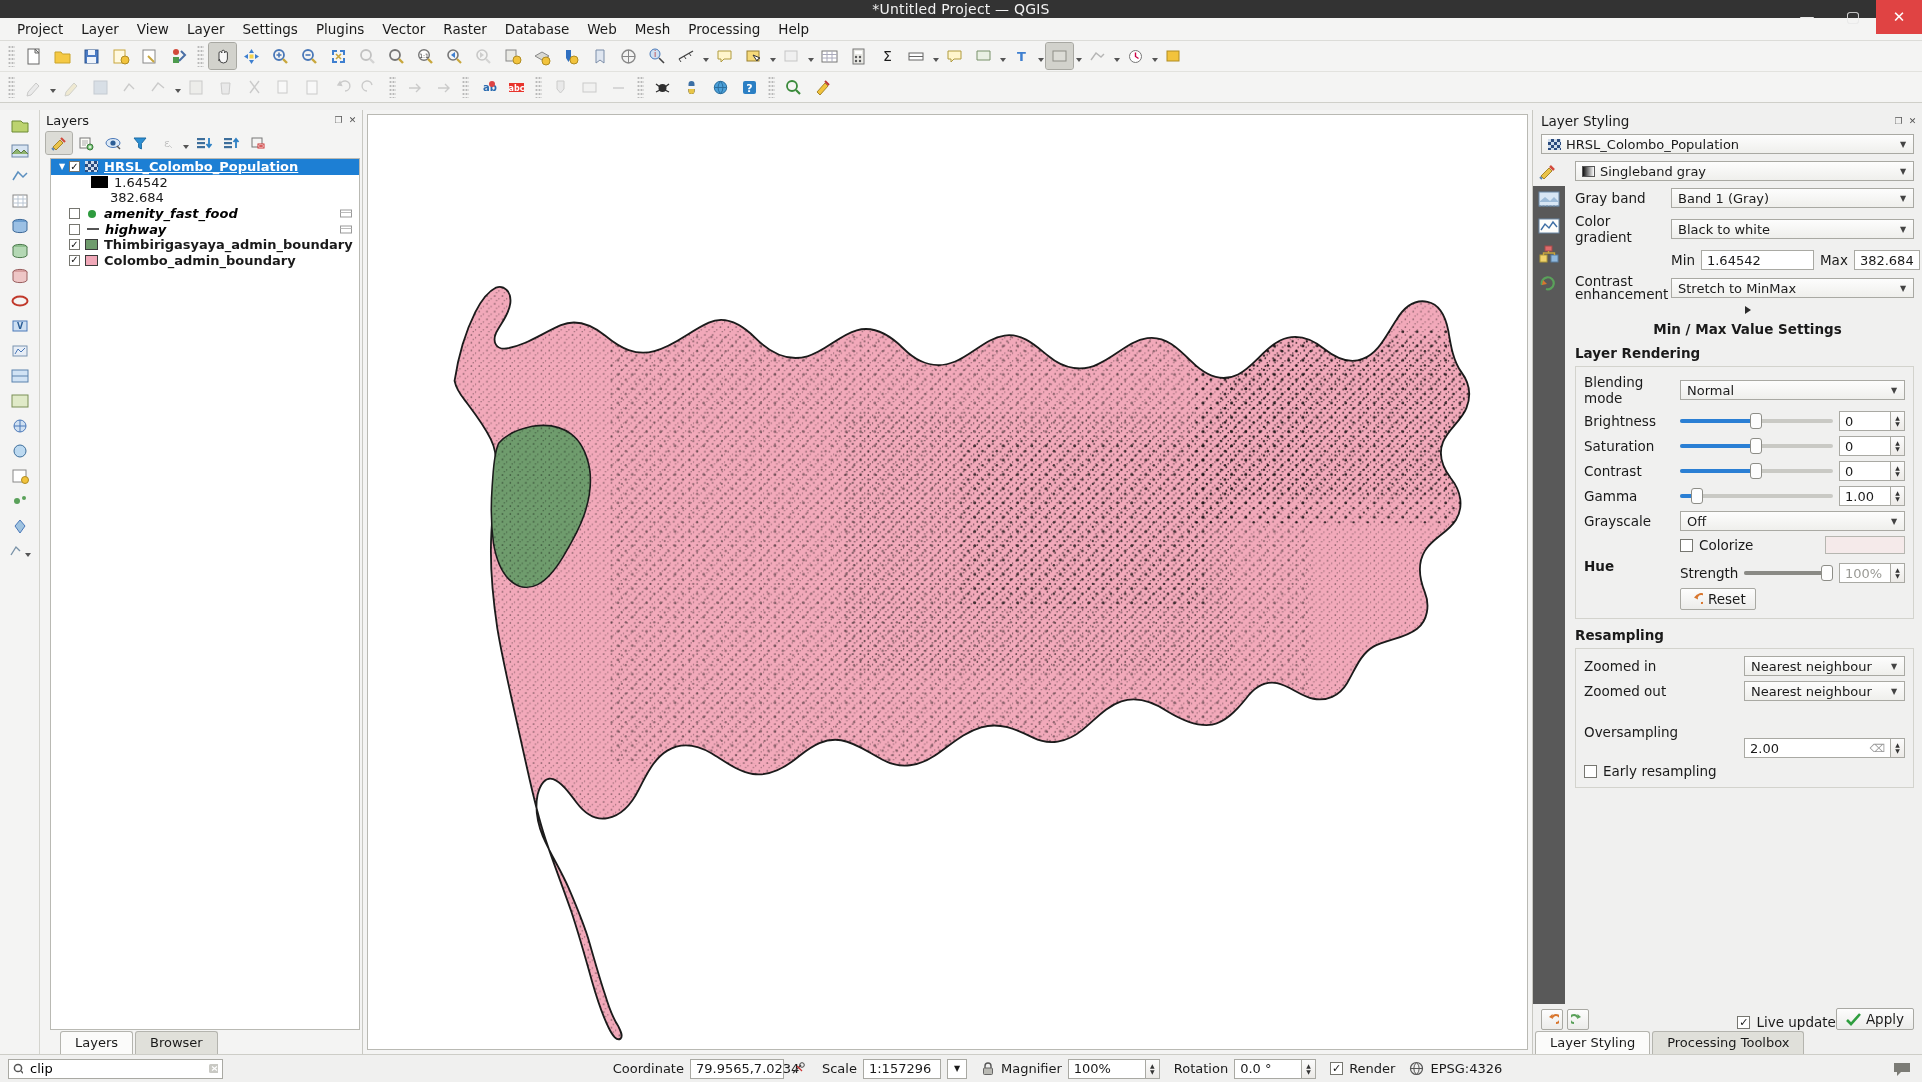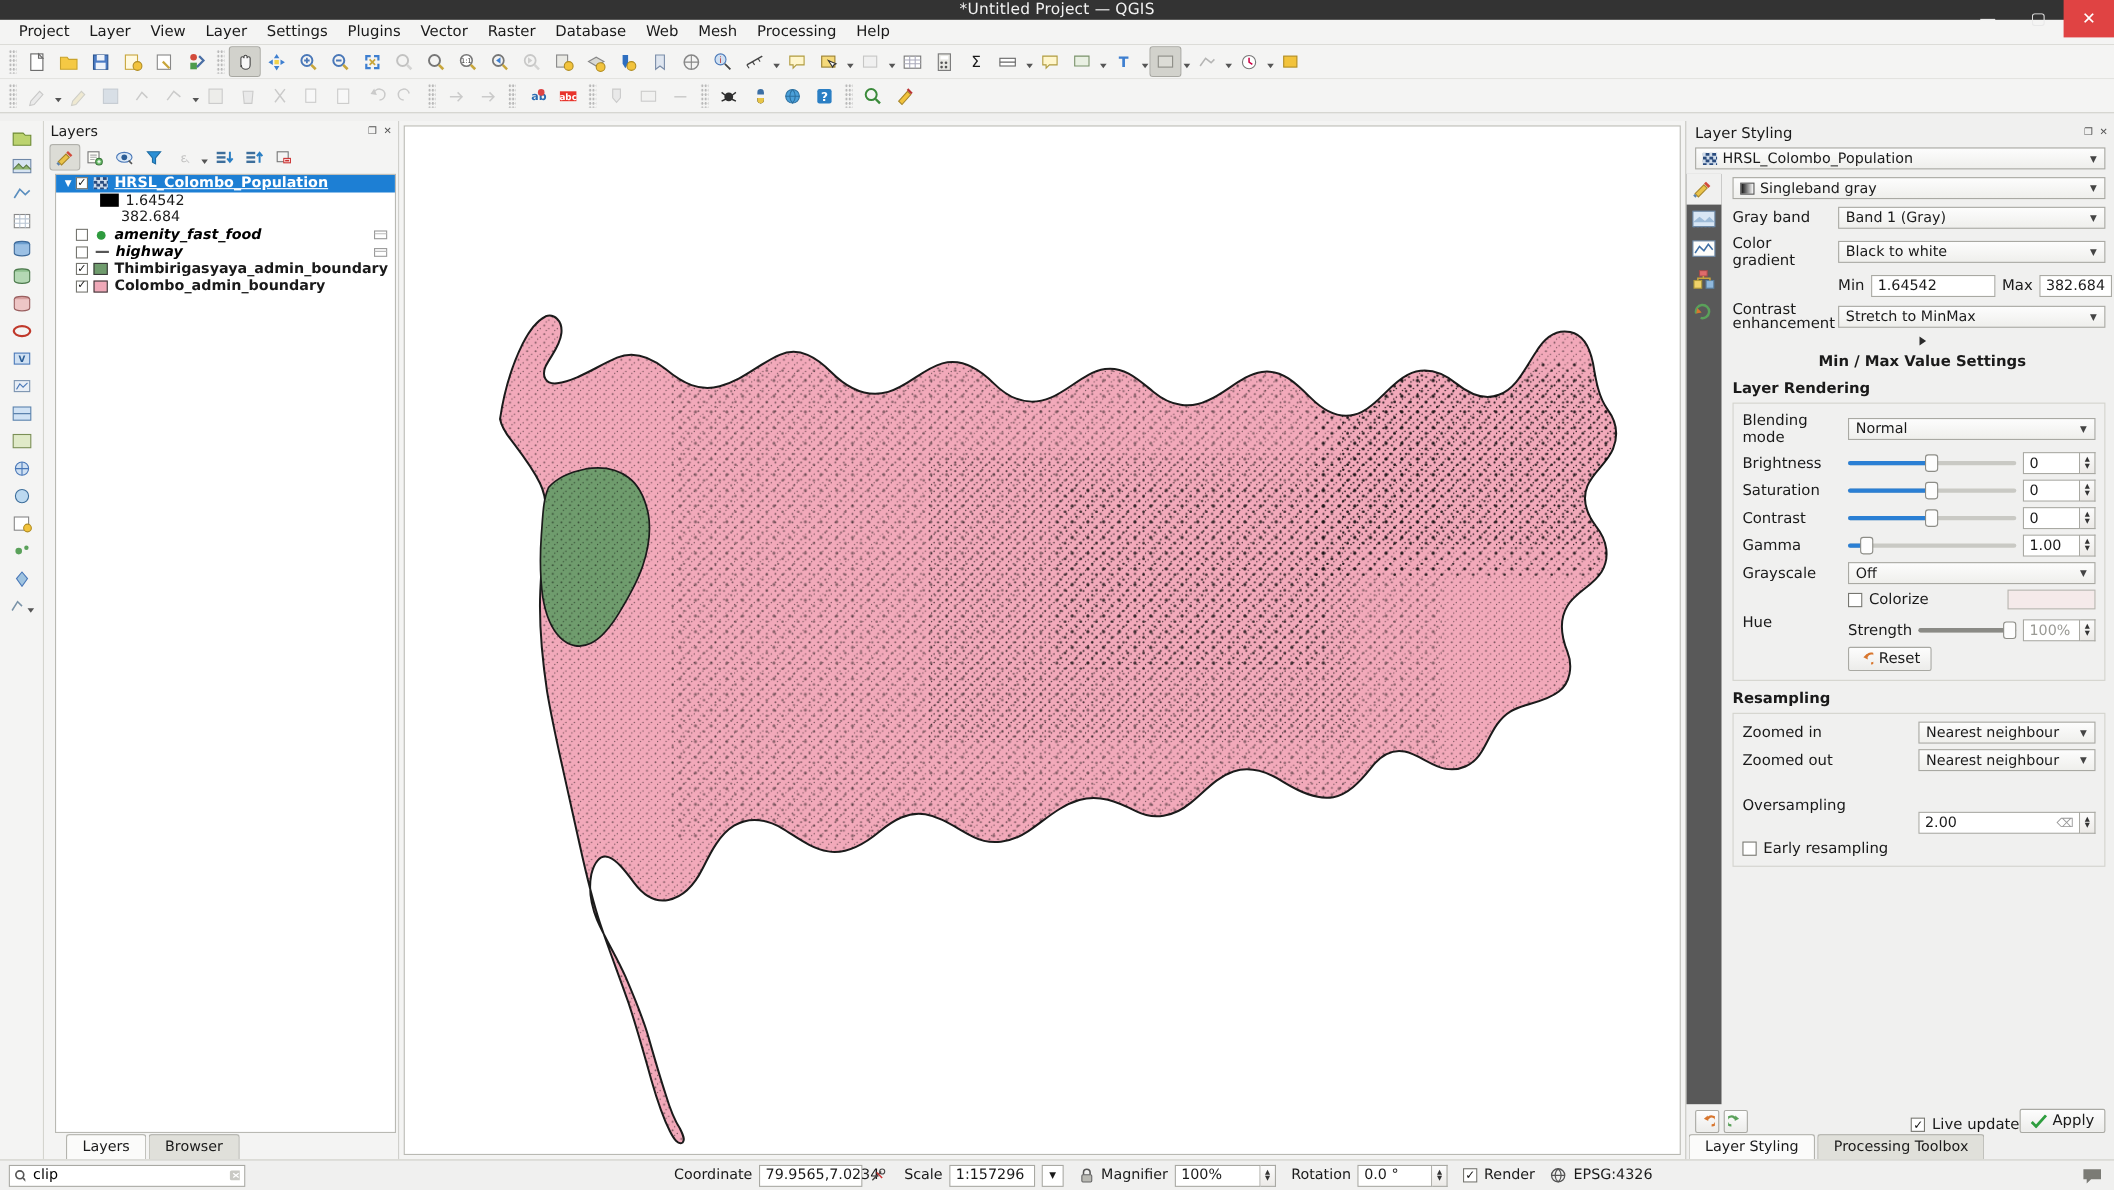--- a/index.html
+++ b/index.html
@@ -1178,21 +1178,21 @@
               <div class="flabel">Grayscale</div>
               <div class="fctl">
                   <div class="combo">
                 <span>Off</span>
                 <span class="arrow">▼</span>
               </div>
                 </div>
             </div>
 
             <div class="frow" style="align-items:flex-start;">
-              <div class="flabel" style="padding-top:22px;">Hue</div>
+              <div class="flabel" style="padding-top:22px;font-weight:bold;">Hue</div>
               <div class="fctl">
                 <div style="display:flex;align-items:center;margin-bottom:9px;">
                   <div class="chkrow">
                     <span class="chkbox"></span>
                     <span>Colorize</span>
                   </div>
                   <div class="colorbtn" style="margin-left:auto;"></div>
                 </div>
                 <div style="display:flex;align-items:center;gap:6px;">
                   <span>Strength</span>

